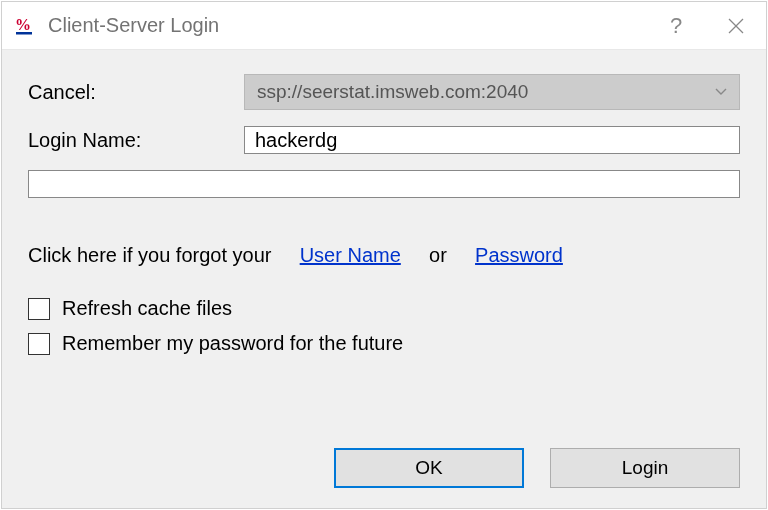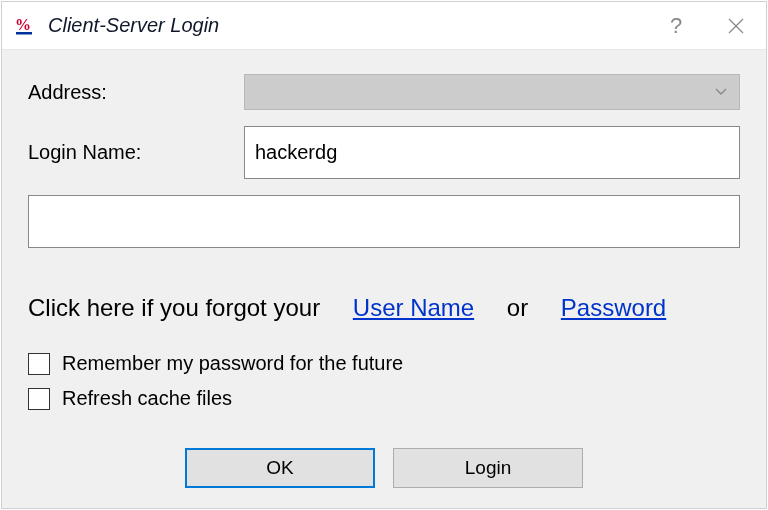--- a/index.html
+++ b/index.html
@@ -32,24 +32,23 @@
       padding: 0 0 0 12px;
       border-bottom: 1px solid #e8e8e8;
     }
     .titlebar-icon {
       width: 24px;
       height: 24px;
       margin-right: 10px;
       flex-shrink: 0;
     }
     .titlebar-text {
-      color: #0f172a;
-      font-size: 20px;
-      flex: 1;
-      font-style: italic;
+      color: #737373;
+      font-size: 20px;
+      flex: 1;
     }
     .titlebar-controls {
       display: flex;
       height: 100%;
     }
     .titlebar-btn {
       width: 60px;
       height: 100%;
       display: flex;
       align-items: center;
@@ -90,34 +89,34 @@
     .dropdown-chevron {
       position: absolute;
       right: 12px;
       top: 50%;
       transform: translateY(-50%);
       color: #888888;
       font-size: 12px;
     }
     .text-input {
       flex: 1;
-      height: 53px;
+      height: 28px;
       border: 1px solid #888888;
       background: #ffffff;
       padding: 0 10px;
       font-family: "Segoe UI", Tahoma, sans-serif;
       font-size: 20px;
       color: #000000;
       outline: none;
     }
     .forgot-row {
       margin-top: 30px;
       margin-bottom: 30px;
       color: #000000;
-      font-size: 24px;
+      font-size: 20px;
     }
     .forgot-link {
       color: #0033cc;
       text-decoration: underline;
       cursor: pointer;
       margin: 0 6px;
     }
     .checkbox-row {
       display: flex;
       align-items: center;
@@ -131,22 +130,22 @@
       margin-right: 12px;
       flex-shrink: 0;
     }
     .checkbox-label {
       color: #000000;
       font-size: 20px;
     }
     .button-row {
       margin-top: auto;
       display: flex;
-      justify-content: center;
-      gap: 18px;
+      justify-content: flex-end;
+      gap: 26px;
       padding-top: 20px;
     }
     .btn {
       width: 190px;
       height: 40px;
       background: #e1e1e1;
       border: 1px solid #adadad;
       font-family: "Segoe UI", Tahoma, sans-serif;
       font-size: 19px;
       color: #000000;
@@ -182,22 +181,23 @@
             <line x1="1" y1="1" x2="15" y2="15" stroke="#888" stroke-width="1.3"></line>
             <line x1="15" y1="1" x2="1" y2="15" stroke="#888" stroke-width="1.3"></line>
           </svg>
       </div>
     </div>
   </div>
 
   <div class="content">
 
     <div class="form-row">
-      <div class="form-label">Address:</div>
+      <div class="form-label">Cancel:</div>
       <div class="dropdown">
+        <span>ssp://seerstat.imsweb.com:2040</span>
         <span class="dropdown-chevron">
           <svg width="12" height="8" viewBox="0 0 12 8">
               <polyline points="1,1 6,6 11,1" fill="none" stroke="#888" stroke-width="1.4"></polyline>
             </svg>
         </span>
       </div>
     </div>
 
     <div class="form-row">
       <div class="form-label">Login Name:</div>
@@ -213,26 +213,26 @@
       &nbsp;&nbsp;
       <span class="forgot-link">User Name</span>
       &nbsp;&nbsp;
       <span>or</span>
       &nbsp;&nbsp;
       <span class="forgot-link">Password</span>
     </div>
 
     <div class="checkbox-row">
       <div class="checkbox-box"></div>
-      <div class="checkbox-label">Remember my password for the future</div>
+      <div class="checkbox-label">Refresh cache files</div>
     </div>
 
     <div class="checkbox-row">
       <div class="checkbox-box"></div>
-      <div class="checkbox-label">Refresh cache files</div>
+      <div class="checkbox-label">Remember my password for the future</div>
     </div>
 
     <div class="button-row">
       <div class="btn btn-primary">OK</div>
       <div class="btn">Login</div>
     </div>
 
   </div>
 </div>
 

